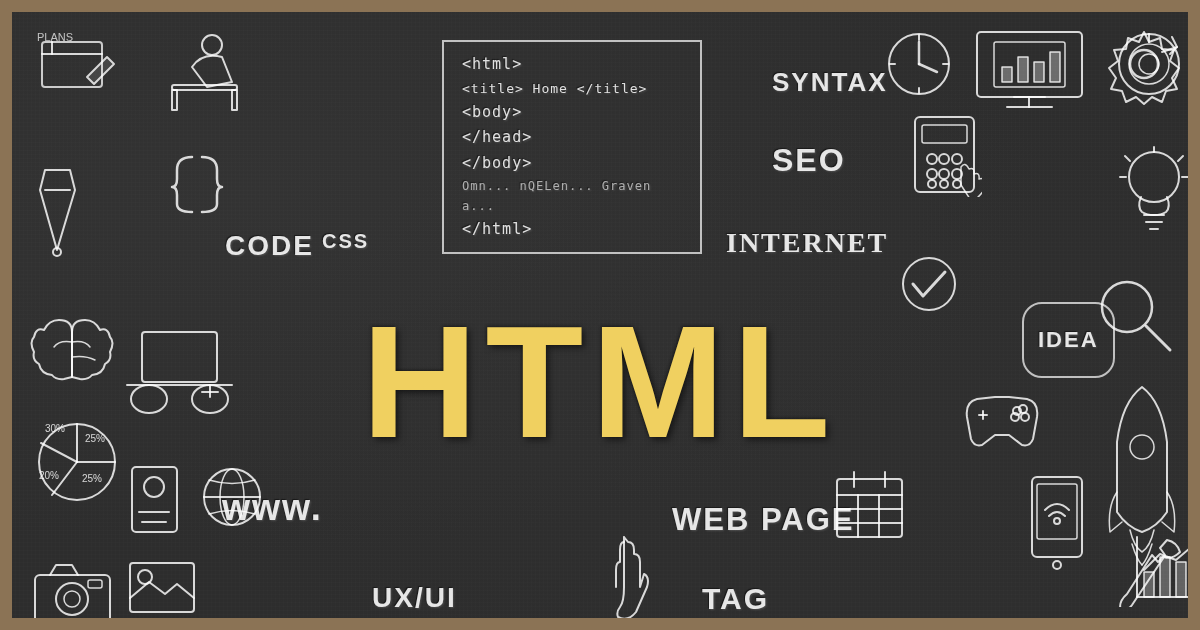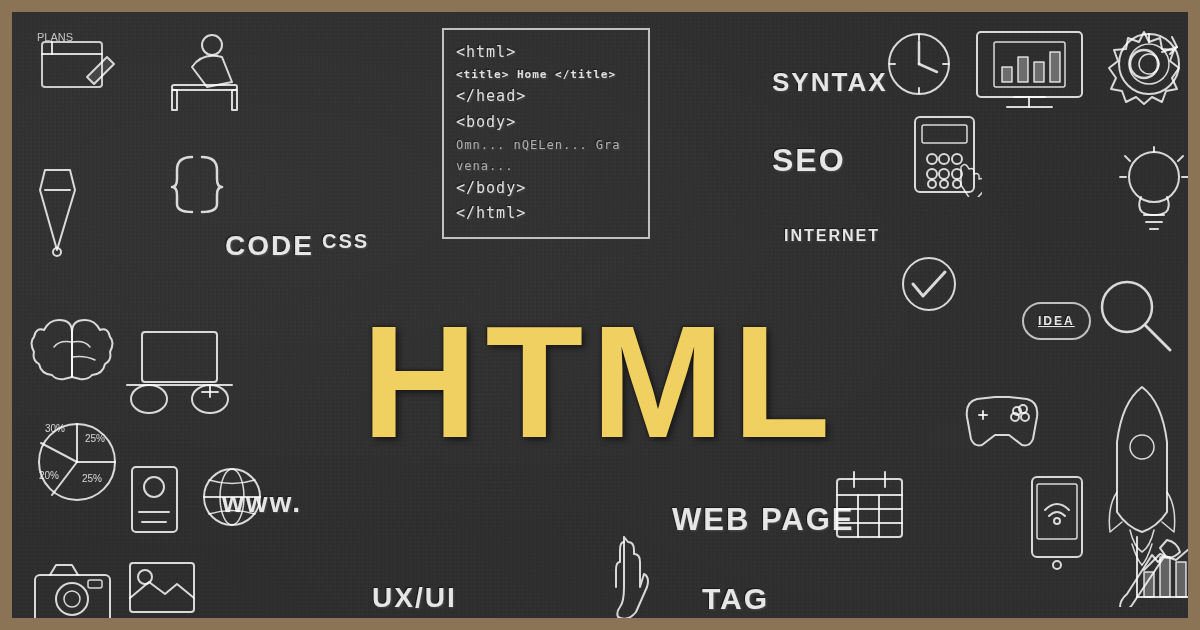--- a/index.html
+++ b/index.html
@@ -53,25 +53,25 @@
       color: #f0d060;
       text-shadow: 3px 3px 6px rgba(0,0,0,0.5), -1px -1px 3px rgba(0,0,0,0.4);
       letter-spacing: 8px;
       line-height: 1;
       white-space: nowrap;
     }
 
     
     .code-box {
       position: absolute;
-      top: 16px;
+      top: 28px;
       left: 430px;
-      width: 208px;
+      width: 260px;
       border: 2px solid rgba(255,255,255,0.7);
-      padding: 10px 12px;
+      padding: 10px 18px;
       font-family: monospace;
       font-size: 15px;
       line-height: 1.7;
       color: rgba(255,255,255,0.85);
     }
 
     
     .label {
       position: absolute;
       font-weight: 700;
@@ -91,43 +91,43 @@
   </style>
 </head>
 <body>
 
 <div class="chalkboard">
 
   <div class="html-title">HTML</div>
 
   <div class="code-box chalk">
     <div>&lt;html&gt;</div>
-    <div style="font-size:11px;font-weight:bold;">    &lt;title&gt; Home &lt;/title&gt;</div>
+    <div style="font-size:13px;">    &lt;title&gt; Home &lt;/title&gt;</div>
+    <div>  &lt;body&gt;</div>
     <div>  &lt;/head&gt;</div>
-    <div>  &lt;body&gt;</div>
+    <div>  &lt;/body&gt;</div>
     <div style="font-size:12px;color:rgba(255,255,255,0.6);">Omn... ​nQE​Len... Gra​ven​a...</div>
-    <div>  &lt;/body&gt;</div>
     <div>&lt;/html&gt;</div>
   </div>
 
 
   <div class="label chalk" style="top:218px; left:213px; font-size:28px;">CODE</div>
 
   <div class="label chalk" style="top:218px; left:310px; font-size:20px;">CSS</div>
 
   <div class="label chalk" style="top:55px; left:760px; font-size:26px;">SYNTAX</div>
 
   <div class="label chalk" style="top:130px; left:760px; font-size:32px;">SEO</div>
 
-  <div class="label chalk" style="top:215px; left:772px; font-size:16px;">INTERNET</div>
-
-  <div class="label chalk" style="top:290px; left:1010px; font-size:12px; border:2px solid rgba(255,255,255,0.7); padding:10px 14px; border-radius:20px;text-decoration:underline;">IDEA</div>
-
-
-  <div class="label chalk" style="top:475px; left:210px; font-size:28px; text-transform:lowercase; letter-spacing:2px;">www.</div>
+  <div class="label chalk" style="top:215px; left:714px; font-size:28px;font-family:Liberation Serif, serif;">INTERNET</div>
+
+  <div class="label chalk" style="top:290px; left:1010px; font-size:22px; border:2px solid rgba(255,255,255,0.7); padding:23px 14px; border-radius:20px;">IDEA</div>
+
+
+  <div class="label chalk" style="top:475px; left:210px; font-size:36px; text-transform:lowercase; letter-spacing:2px;">www.</div>
 
 
   <div class="label chalk" style="top:570px; left:360px; font-size:28px;">UX/UI</div>
 
   <div class="label chalk" style="top:490px; left:660px; font-size:31px;">WEB PAGE</div>
 
   <div class="label chalk" style="top:570px; left:690px; font-size:30px;">TAG</div>
 
   <svg class="icon" style="top:20px; left:20px; width:90px; height:90px;" viewBox="0 0 90 90">
     <rect x="10" y="10" width="60" height="45" rx="3" stroke="rgba(255,255,255,0.75)" stroke-width="2"></rect>

